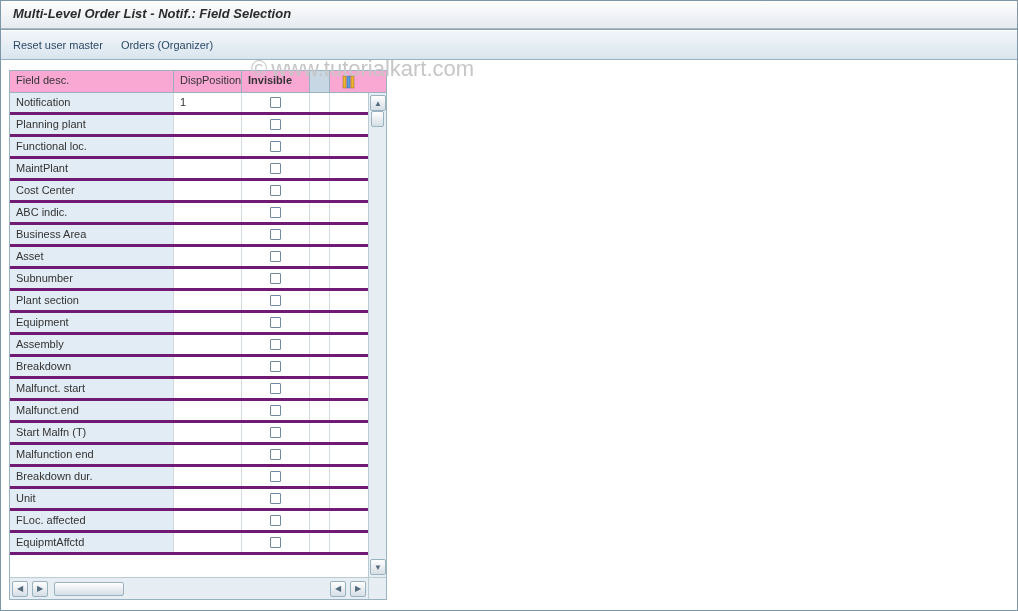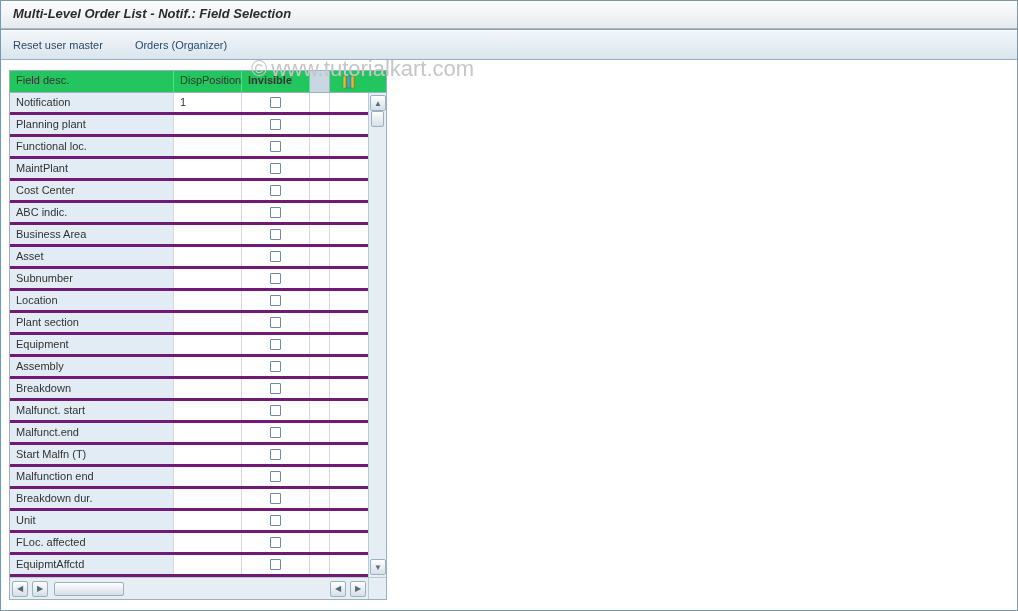--- a/index.html
+++ b/index.html
@@ -6,29 +6,29 @@
     body { font-family:Arial,Helvetica,sans-serif; font-size:11px; color:#333; background:#fff; }
 
     .app { width:1018px; height:611px; position:relative; overflow:hidden; background:#fff; border:1px solid #7e97a7; }
 
     
     .titlebar { height:28px; background:linear-gradient(#fdfdfd,#e6ebf0); border-bottom:1px solid #aab9c2; padding:5px 12px 0 12px; }
     .titlebar-text { font-weight:bold; font-style:italic; font-size:13px; color:#2c2c2c; }
     .title-underline { height:1px; background:#8aa0b0; margin:0 0 0 0; }
 
     
-    .toolbar { height:30px; background:linear-gradient(#f3f6fa,#d9e5ee); border-top:1px solid #fff; border-bottom:1px solid #9ab2c0; display:flex; align-items:center; gap:32px; padding-left:12px; }
+    .toolbar { height:30px; background:linear-gradient(#f3f6fa,#d9e5ee); border-top:1px solid #fff; border-bottom:1px solid #9ab2c0; display:flex; align-items:center; gap:18px; padding-left:12px; }
     .tool-btn { color:#2b4a66; cursor:default; }
 
     
     .content { padding:10px 0 0 8px; display:flex; }
 
     
     .grid-outer { border:1px solid #9ab2c0; width:378px; height:530px; background:#fff; position:relative; }
-    .grid-header { display:flex; height:22px; background:#22c55e; border-bottom:1px solid #9ab2c0; }
+    .grid-header { display:flex; height:22px; background:#f9a8d4; border-bottom:1px solid #9ab2c0; }
     .hcell { border-right:1px solid #9ab2c0; padding:3px 6px; font-size:11px; color:#333; overflow:hidden; }
     .h-field { width:164px; }
     .h-disp  { width:68px; text-align:center; }
     .h-inv   { width:68px; text-align:left;font-weight:bold; }
     .h-cfg   { width:38px; display:flex; align-items:center; justify-content:center; border-right:none; }
     .h-gap   { width:20px; border-right:1px solid #9ab2c0; background:#c7d8e4; }
 
     .grid-body { position:absolute; top:22px; bottom:22px; left:0; right:18px; overflow:hidden; }
     .row { display:flex; height:22px; border-bottom:3px solid #701a75; }
     .cell { border-right:1px solid #d3dbe2; padding:3px 6px; font-size:11px; overflow:hidden; white-space:nowrap; }
@@ -161,28 +161,20 @@
           </div>
           <div class="row">
             <div class="cell c-field">Subnumber</div>
             <div class="cell c-disp"></div>
             <div class="cell c-inv">
               <div class="chk"></div>
             </div>
             <div class="cell c-gap"></div>
           </div>
           <div class="row">
-            <div class="cell c-field">Location</div>
-            <div class="cell c-disp"></div>
-            <div class="cell c-inv">
-              <div class="chk"></div>
-            </div>
-            <div class="cell c-gap"></div>
-          </div>
-          <div class="row">
             <div class="cell c-field">Plant section</div>
             <div class="cell c-disp"></div>
             <div class="cell c-inv">
               <div class="chk"></div>
             </div>
             <div class="cell c-gap"></div>
           </div>
           <div class="row">
             <div class="cell c-field">Equipment</div>
             <div class="cell c-disp"></div>

